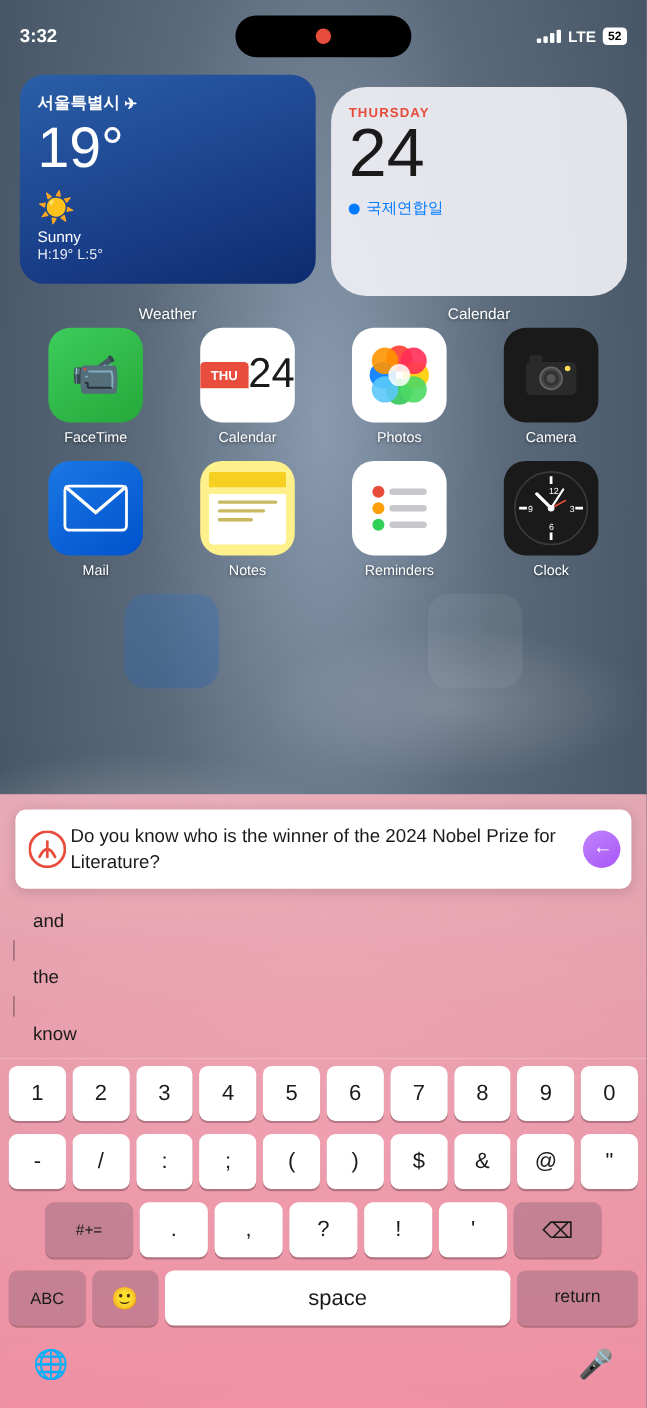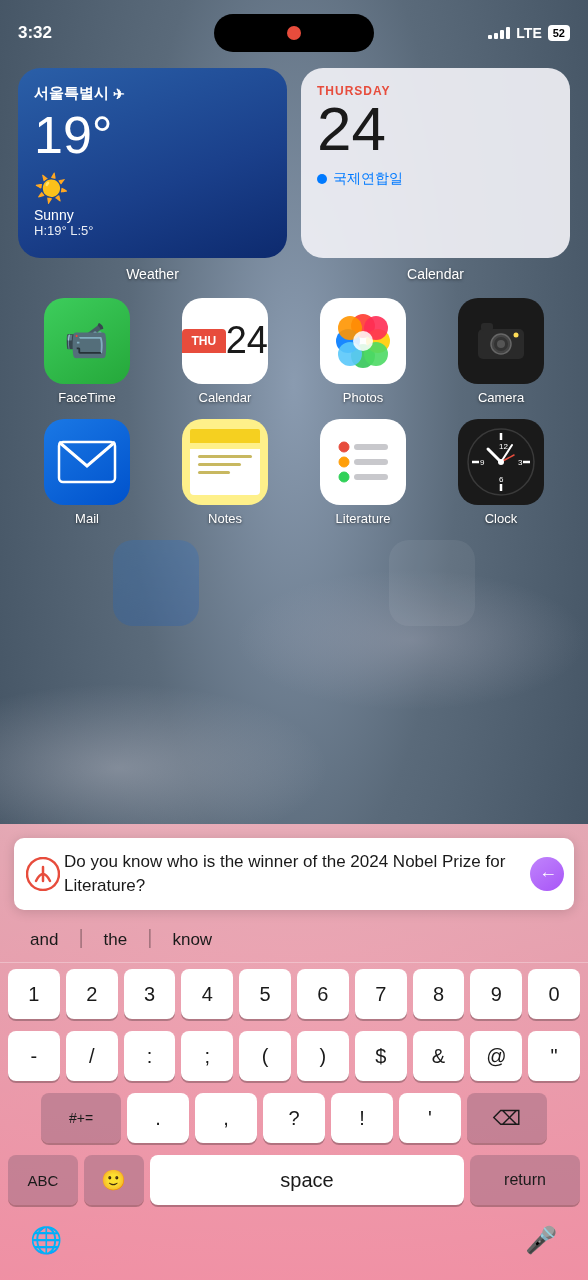--- a/index.html
+++ b/index.html
@@ -94,24 +94,25 @@
     .widget-weather-city { font-size: 15px; font-weight: 600; display: flex; align-items: center; gap: 4px; }
     .widget-weather-temp { font-size: 52px; font-weight: 300; line-height: 1.1; margin-top: 4px; }
     .widget-weather-icon { font-size: 28px; margin-top: 8px; }
     .widget-weather-desc { font-size: 14px; margin-top: 2px; }
     .widget-weather-hl { font-size: 13px; opacity: 0.9; }
 
     .widget-calendar {
       flex: 1;
       height: 190px;
       background: rgba(240,240,245,0.92);
-      border-radius: 22px;
+      border-radius: 32px;
       padding: 16px;
       color: #1a1a1a;
       position: relative;
+      margin-top: 11px;
     }
     .widget-cal-day { font-size: 12px; font-weight: 700; color: #e74c3c; text-transform: uppercase; letter-spacing: 1px; }
     .widget-cal-date { font-size: 62px; font-weight: 300; line-height: 1; color: #1a1a1a; }
     .widget-cal-event { display: flex; align-items: center; gap: 6px; margin-top: 10px; font-size: 12px; }
     .widget-cal-dot { width: 10px; height: 10px; background: #007aff; border-radius: 50%; flex-shrink: 0; }
     .widget-cal-event-text { font-size: 14px; color: #007aff; }
     .widgets-row-wrapper {
       position: absolute;
       top: 68px;
       left: 18px;
@@ -234,23 +235,24 @@
       align-items: center;
       justify-content: center;
       color: white;
       font-size: 16px;
     }
     .chat-input-text { font-size: 17px; color: #1a1a1a; line-height: 1.4; }
 
     
     .autocomplete-row {
       display: flex;
-      justify-content: flex-start;
+      justify-content: space-between;
       padding: 8px 10px;
       border-bottom: 1px solid rgba(255,255,255,0.3);
+      flex-direction: column;
     }
     .autocomplete-item {
       color: #1a1a1a;
       font-size: 17px;
       padding: 4px 20px;
       border-radius: 8px;
     }
 
     
     .key-row {
@@ -431,21 +433,21 @@
       <div class="app-icon icon-reminders" style="background:white; padding:8px;">
         <svg width="62" height="62" viewBox="0 0 62 62">
           <circle cx="12" cy="16" r="5" fill="#e74c3c" stroke="#e74c3c" stroke-width="1"></circle>
           <rect x="22" y="13" width="34" height="6" rx="3" fill="#c8c8cc"></rect>
           <circle cx="12" cy="31" r="5" fill="#ff9f0a" stroke="#ff9f0a" stroke-width="1"></circle>
           <rect x="22" y="28" width="34" height="6" rx="3" fill="#c8c8cc"></rect>
           <circle cx="12" cy="46" r="5" fill="#30d158" stroke="#30d158" stroke-width="1"></circle>
           <rect x="22" y="43" width="34" height="6" rx="3" fill="#c8c8cc"></rect>
         </svg>
       </div>
-      <div class="app-label">Literature</div>
+      <div class="app-label">Reminders</div>
     </div>
     <div class="app-item">
       <div class="app-icon icon-clock">
         <svg width="70" height="70" viewBox="0 0 70 70">
           <circle cx="35" cy="35" r="33" fill="#1a1a1a" stroke="#3a3a3a" stroke-width="1.5"></circle>
 
           <line x1="35" y1="6" x2="35" y2="13" stroke="white" stroke-width="2.5"></line>
           <line x1="35" y1="57" x2="35" y2="64" stroke="white" stroke-width="2.5"></line>
           <line x1="6" y1="35" x2="13" y2="35" stroke="white" stroke-width="2.5"></line>
           <line x1="57" y1="35" x2="64" y2="35" stroke="white" stroke-width="2.5"></line>

